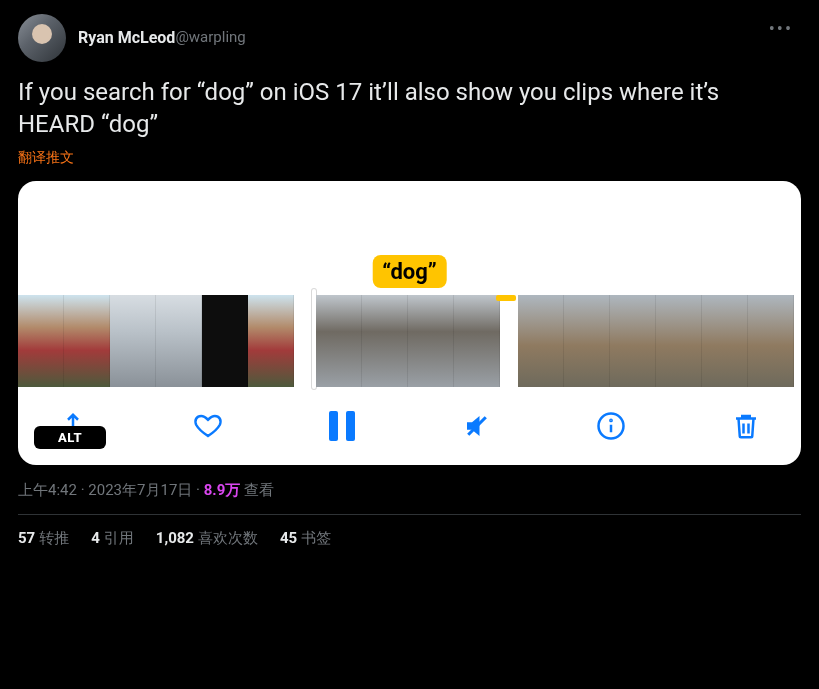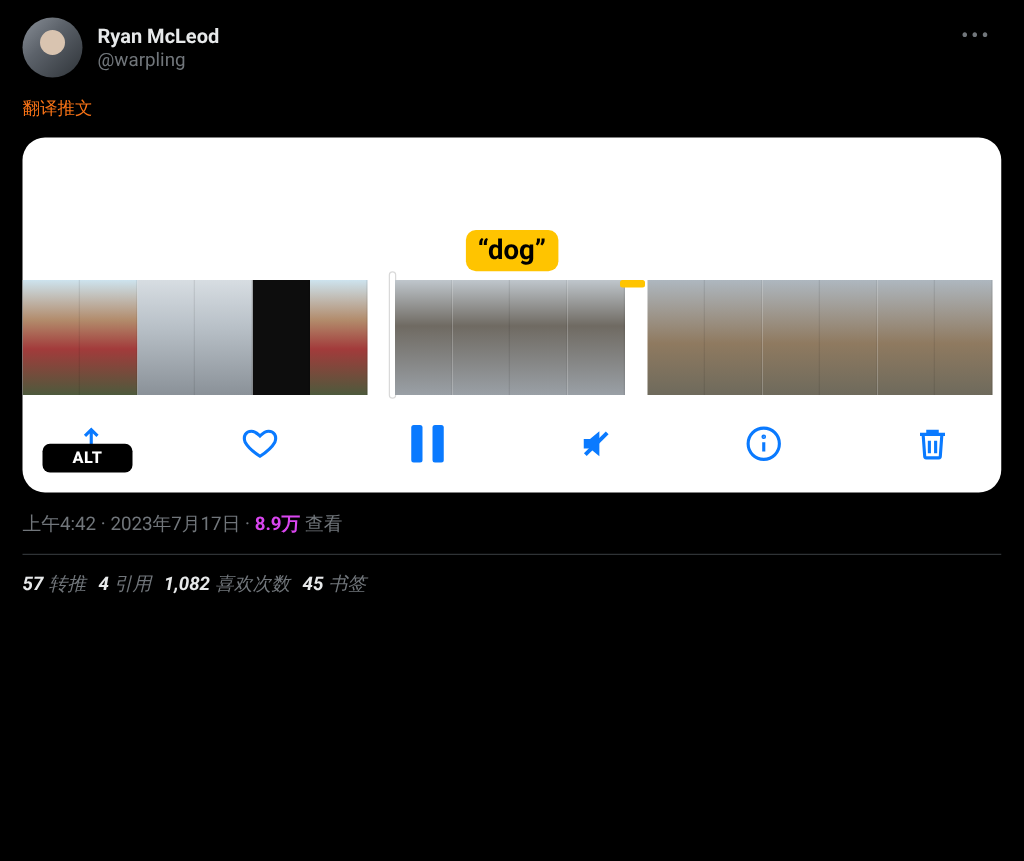--- a/index.html
+++ b/index.html
@@ -18,21 +18,21 @@
   .avatar {
     width: 48px; height: 48px; border-radius: 50%;
     background: linear-gradient(135deg,#8a9098 0%,#5c626a 40%,#2e3338 100%);
     position: relative; overflow: hidden;
     flex-shrink: 0;
   }
   .avatar::after{
     content:""; position:absolute; left:14px; top:10px; width:20px; height:20px;
     border-radius:50%; background:#d9c4b0;
   }
-  .names { display: flex; flex-direction: column; line-height: 1.2; }
+  .names { display: flex; line-height: 1.2; }
   .display-name { font-weight: 700; font-size: 16px; color:#e7e9ea; }
   .handle { color:#71767b; font-size: 15px; }
   .body-text { font-size: 24px; line-height: 1.35; color:#e7e9ea; margin-bottom: 6px; }
   .translate-link { color:#f97316; font-size:14px; margin-top:2px; display:inline-block; }
   .media-card {
     margin-top: 14px;
     background:#fff;
     border-radius: 18px;
     overflow:hidden;
     position:relative;
@@ -75,38 +75,39 @@
   .pause-bars { display:flex; gap:8px; }
   .pause-bars span{ width:9px; height:30px; background:#0a7aff; border-radius:2px; display:block;}
   .alt-badge {
     position:absolute; left:16px; bottom:16px;
     background:#000; color:#fff; font-weight:800; font-size:13px;
     padding:4px 24px; border-radius:6px; letter-spacing:0.5px;
   }
   .meta-line { margin-top:16px; color:#71767b; font-size:15px; }
   .meta-line .bold { color:#d946ef; font-weight:700; }
   .divider { border:none; border-top:1px solid #2f3336; margin:14px 0; }
-  .stats { display:flex; gap:10px; color:#71767b; font-size:15px;font-style:italic; }
+  .stats { display:flex; gap:22px; color:#71767b; font-size:15px; }
   .stats .num { color:#e7e9ea; font-weight:700; margin-right:4px; }
 </style>
 </head>
 <body>
 
 <div class="tweet">
 
   <div class="more-icon">•••</div>
 
   <div class="header">
     <div class="avatar"></div>
     <div class="names">
       <span class="display-name">Ryan McLeod</span>
       <span class="handle">@warpling</span>
     </div>
   </div>
 
+  <div class="body-text">If you search for “dog” on iOS 17 it’ll also show you clips where it’s HEARD “dog”</div>
   <a class="translate-link">翻译推文</a>
 
   <div class="media-card">
     <div class="media-top-space"></div>
     <div class="tooltip">“dog”</div>
     <div class="tick"></div>
 
     <div class="filmstrip">
       <div class="clip">
         <div class="frame dog1"></div>

